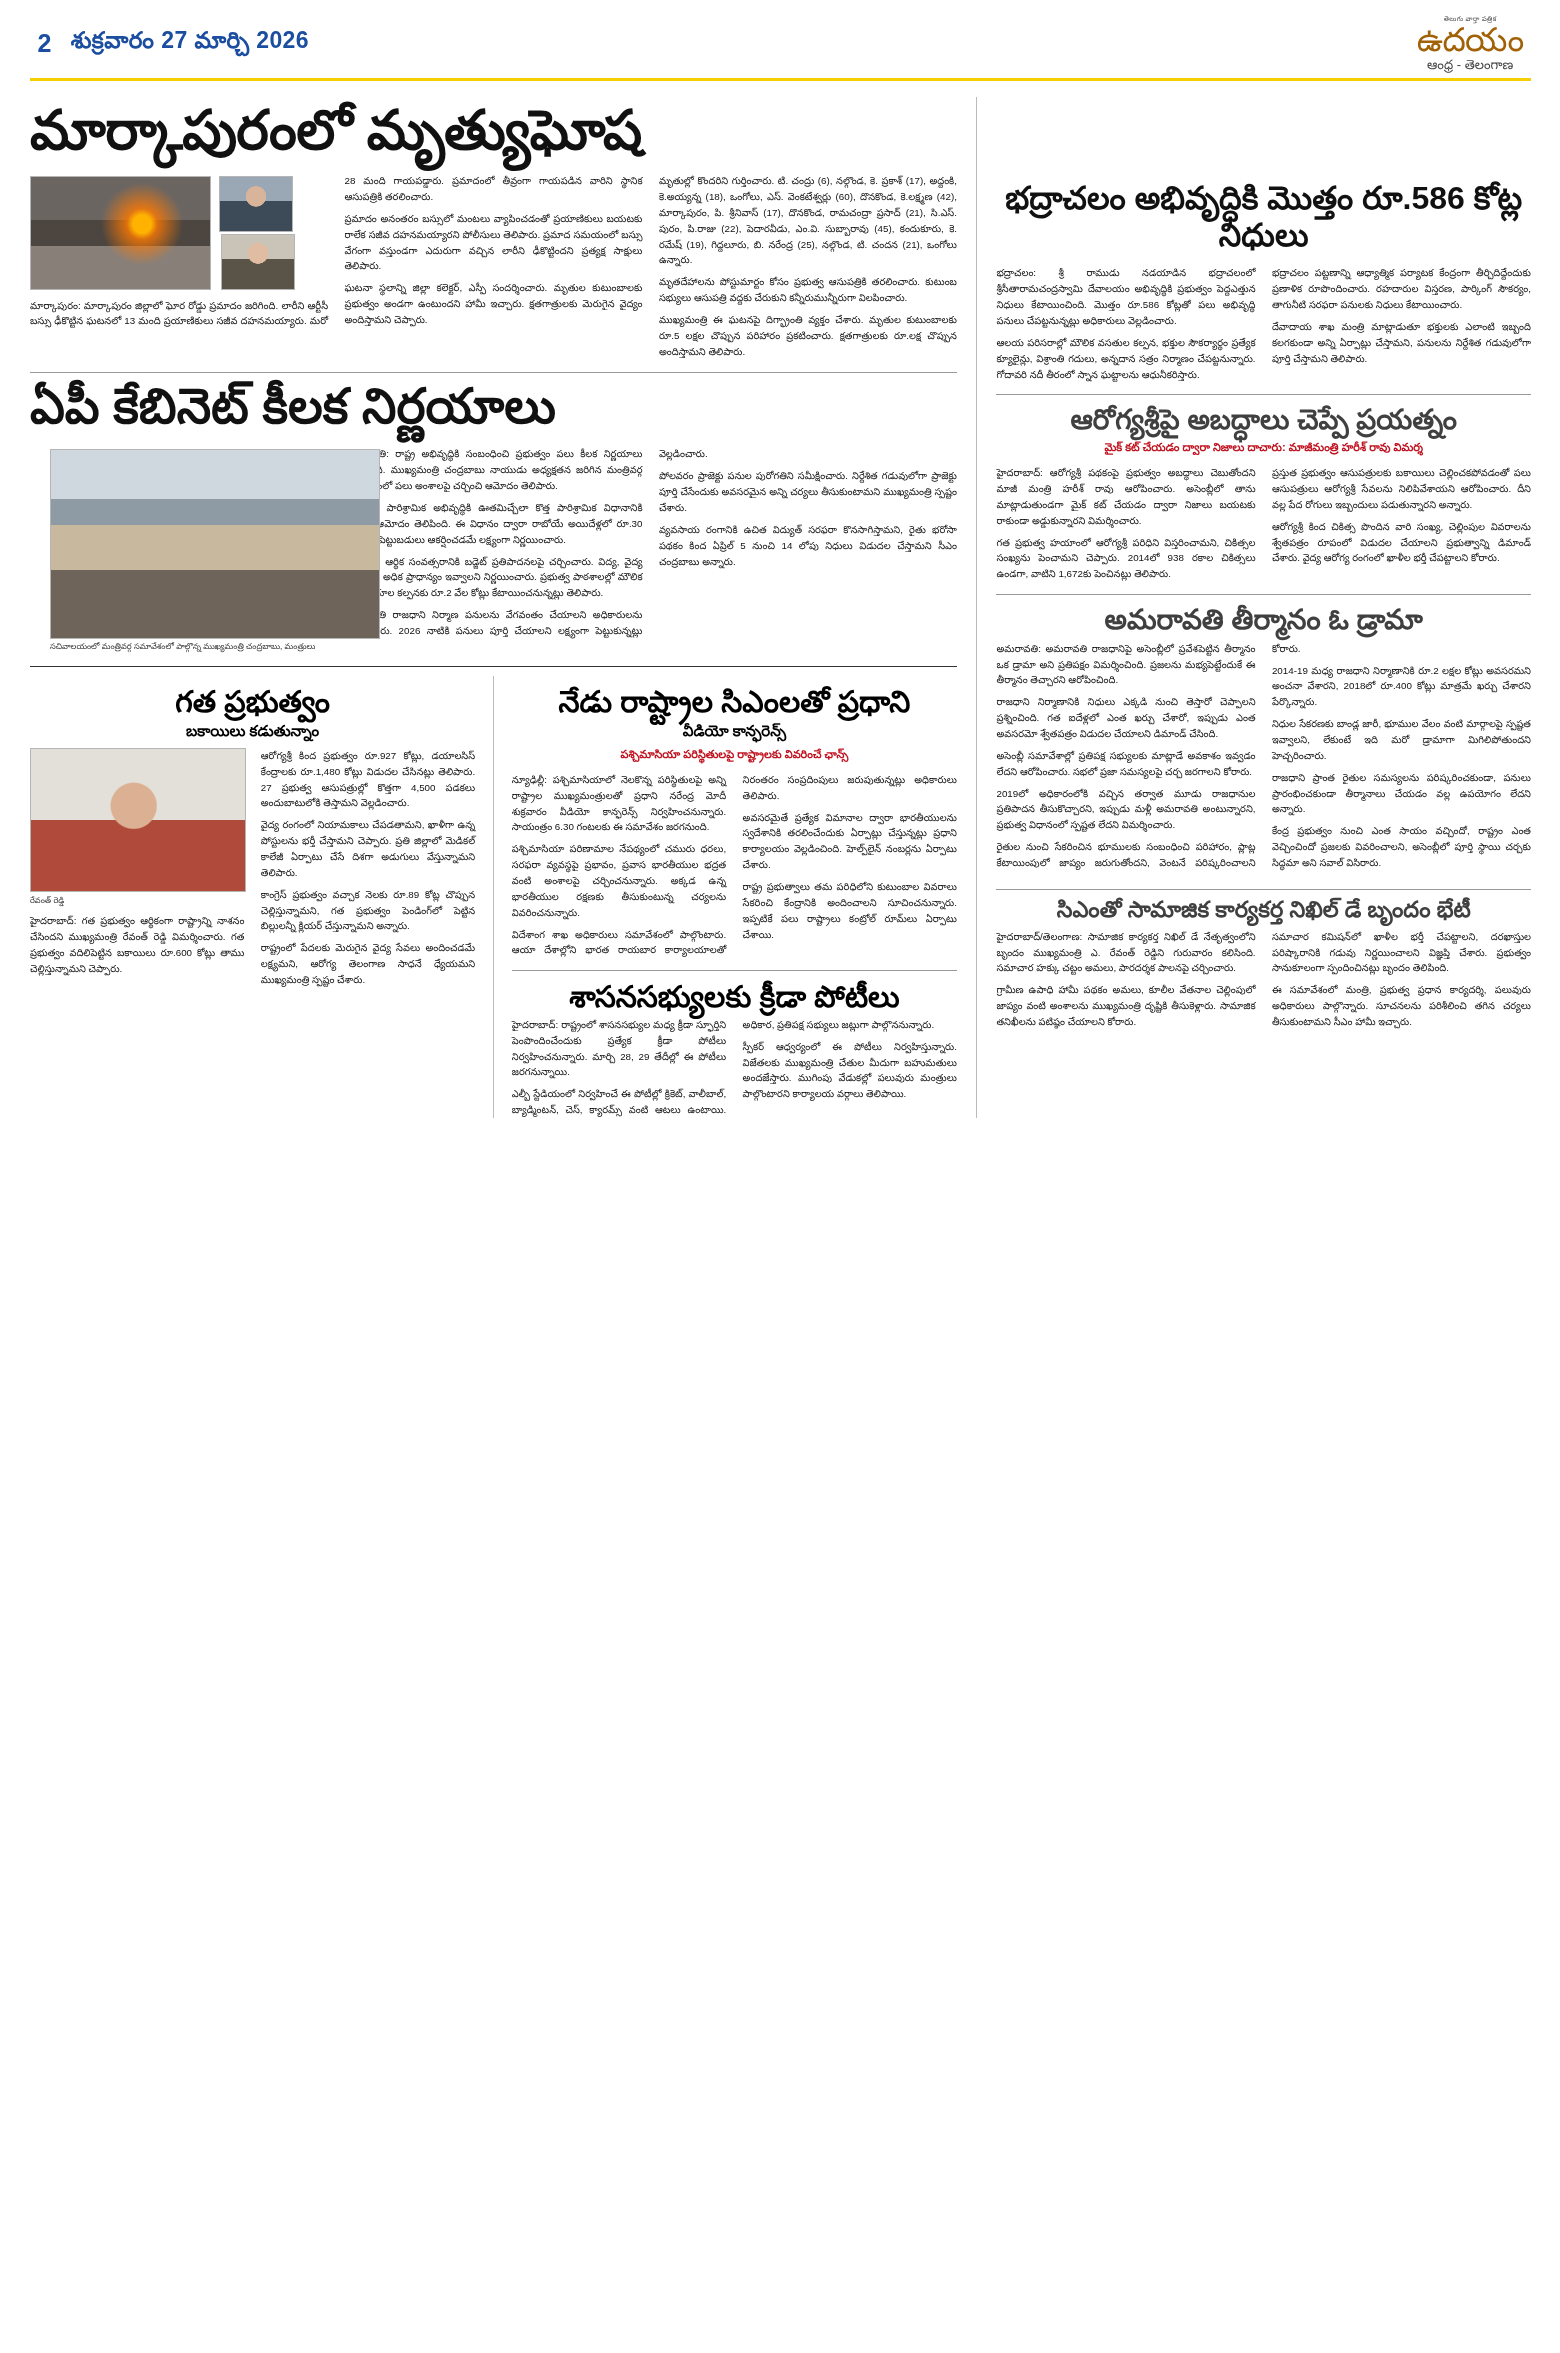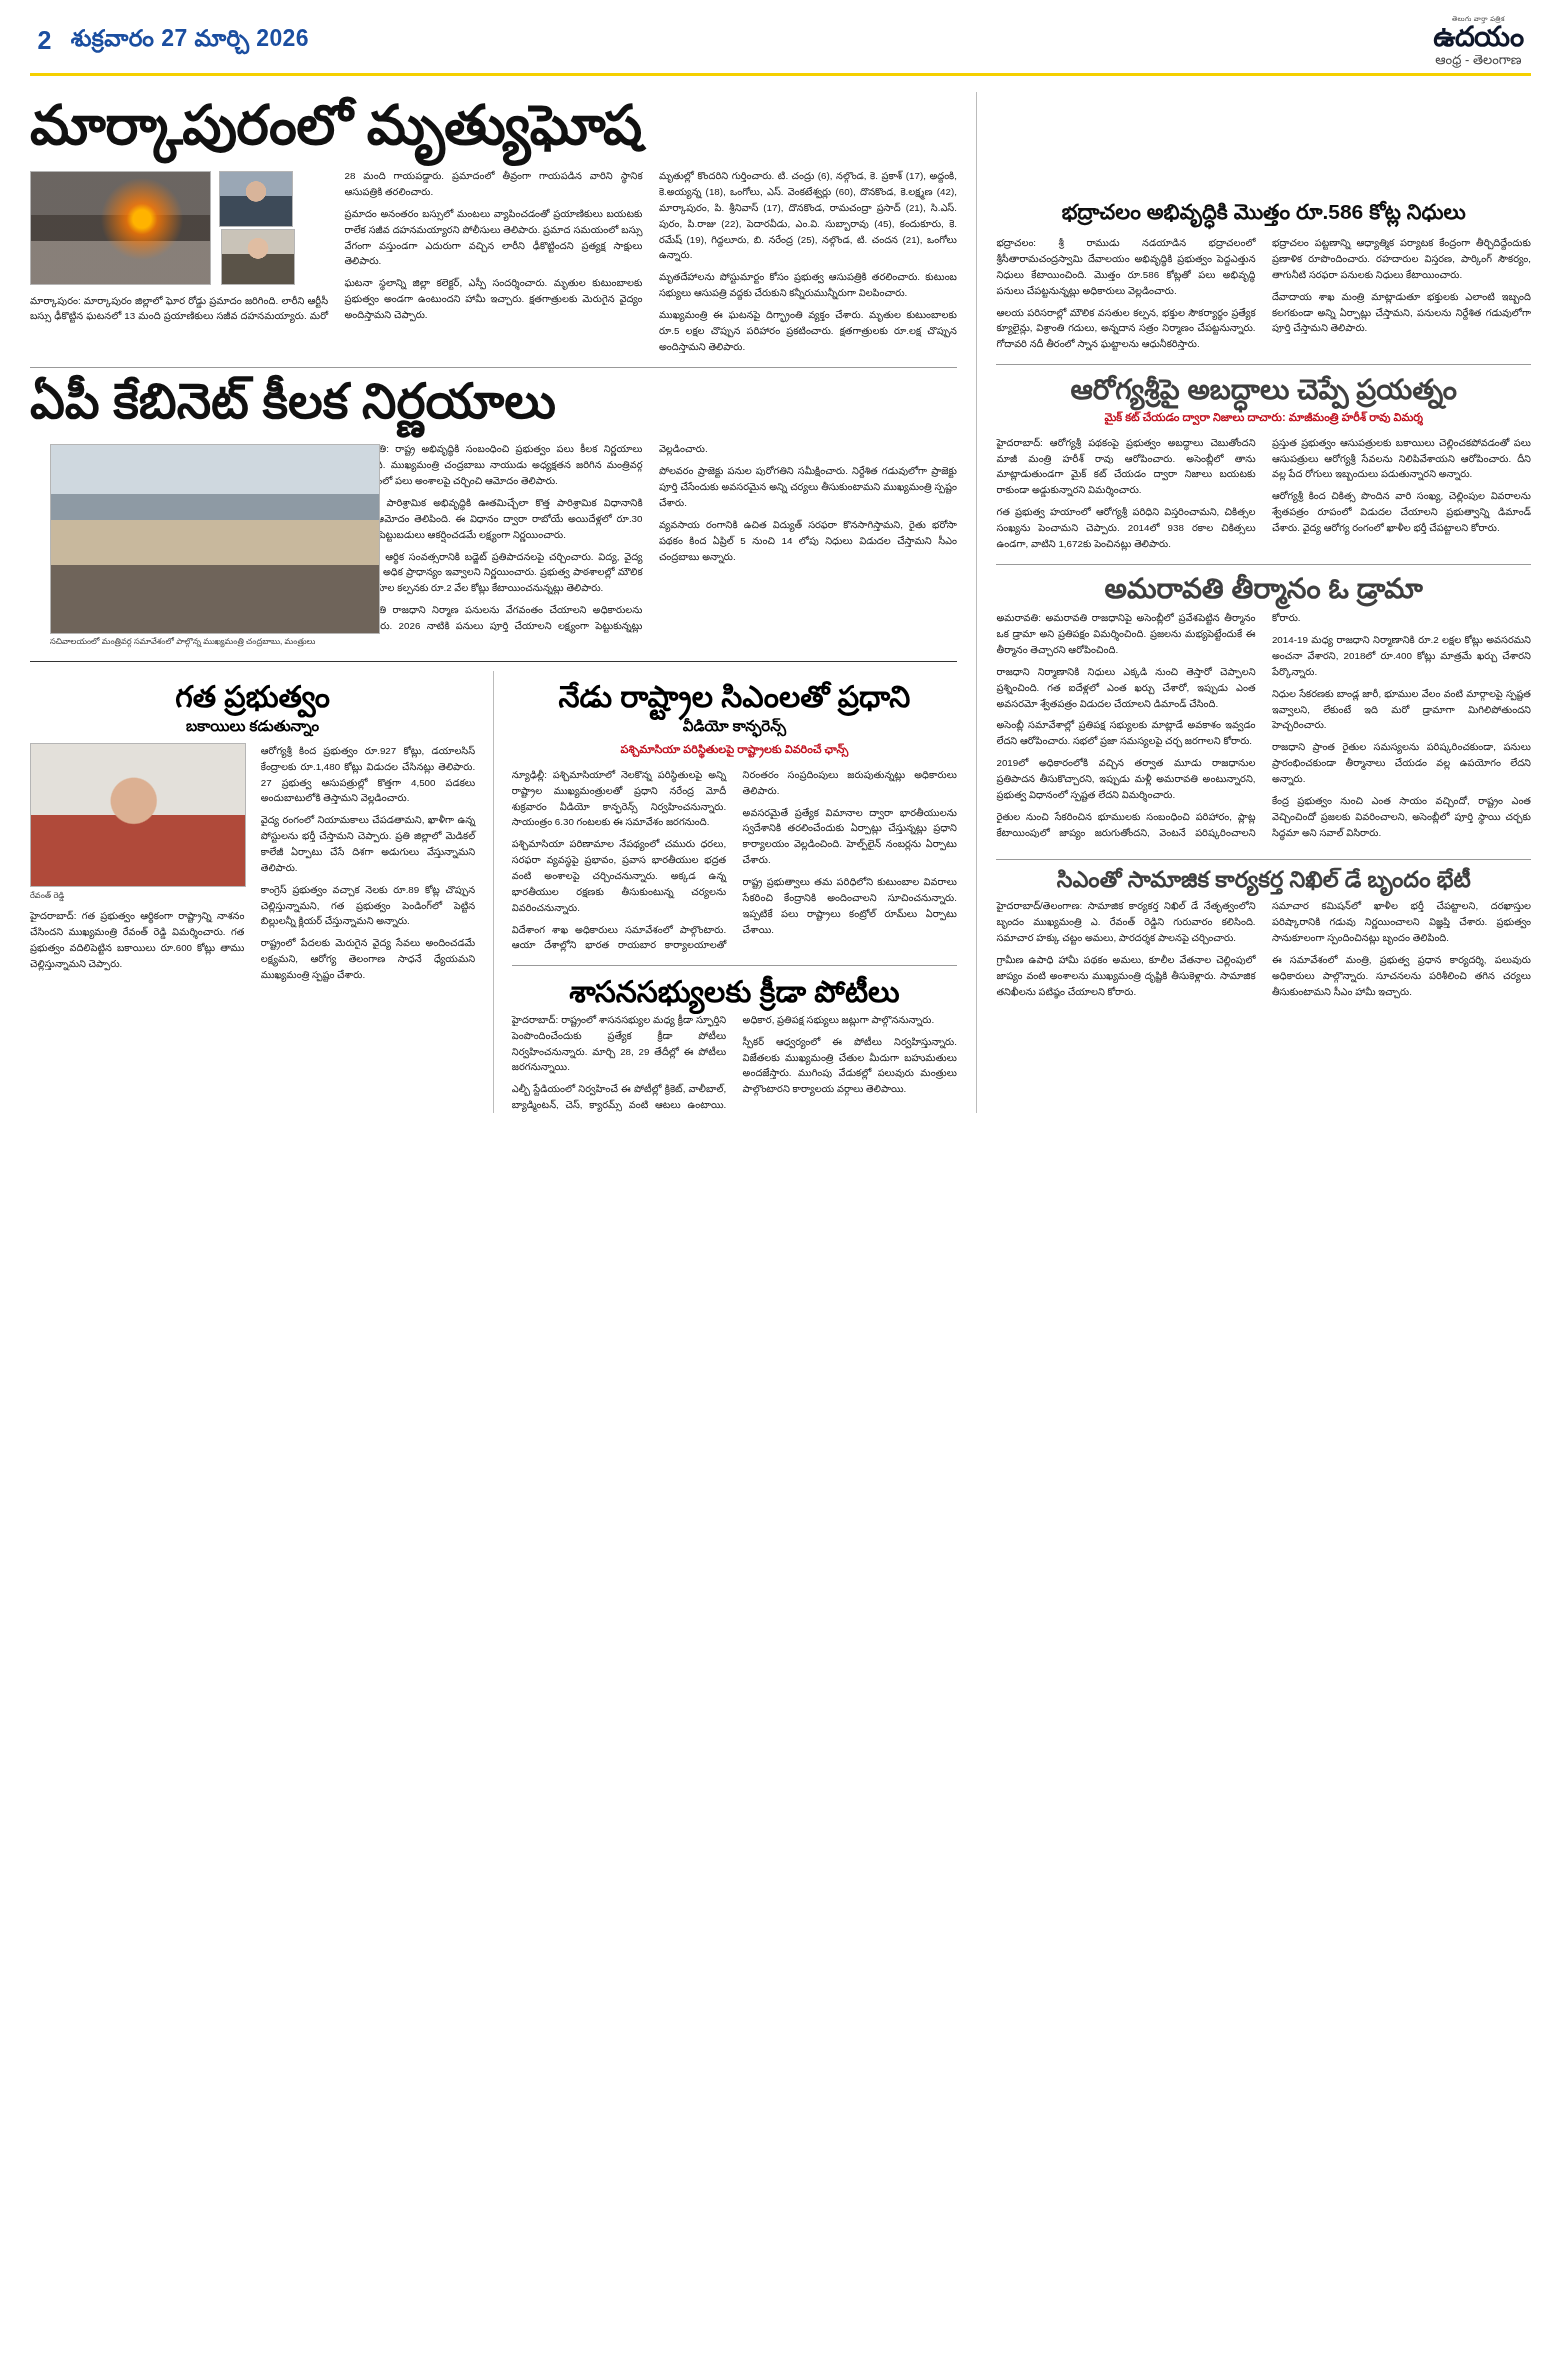--- a/index.html
+++ b/index.html
@@ -44,23 +44,23 @@
     margin-left: auto;
     text-align: center;
     line-height: 1;
   }
   .logo-sub-top {
     font-size: 6.7px;
     color: #444;
     letter-spacing: 0.4px;
   }
   .logo-main {
-    font-size: 28px;
-    font-weight: bold;
-    color: #0f172a;
+    font-size: 33px;
+    font-weight: normal;
+    color: #a16207;
     letter-spacing: -0.7px;
   }
   .logo-sub {
     font-size: 13px;
     color: #444;
     margin-top: 1.5px;
   }
   
   .content {
     display: flex;
@@ -86,21 +86,21 @@
     letter-spacing: -0.7px;
   }
   h1.head-mid {
     font-size: 49px;
     line-height: 1.08;
     margin: 7.5px 0 13.4px 0;
     font-weight: bold;
     color: #111;
   }
   h2.head-r {
-    font-size: 21px;
+    font-size: 32px;
     line-height: 1.18;
     text-align: center;
     font-weight: bold;
     margin: 0 0 10.4px 0;
     color: #111;
   }
   h2.head-sec {
     font-size: 28px;
     line-height: 1.2;
     text-align: center;

